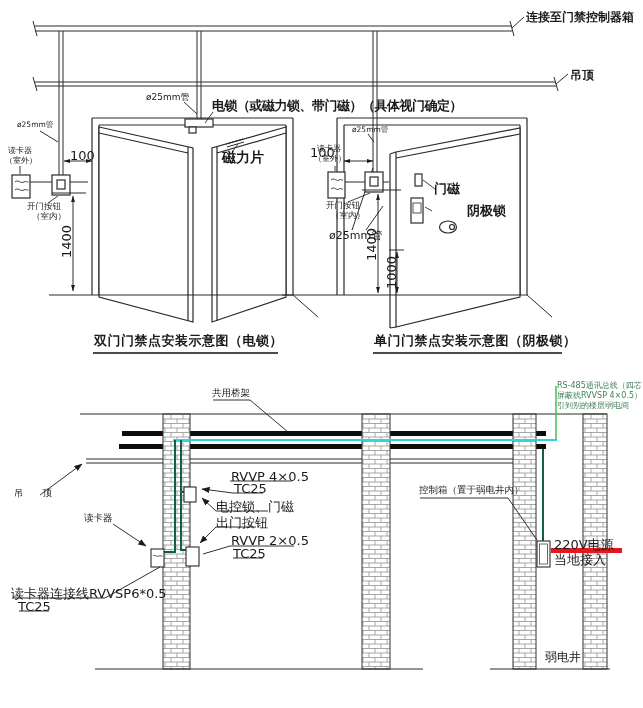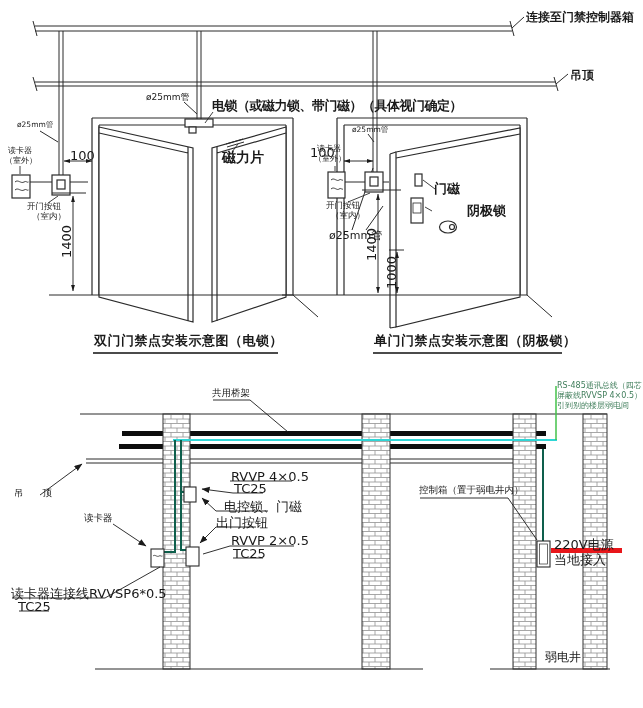--- a/index.html
+++ b/index.html
@@ -173,21 +173,21 @@
   <div class="lbl md vert" style="left:385px;top:256px;">1000</div>
 
   <div class="lbl cap" style="left:94px;top:334px;">双门门禁点安装示意图（电锁）</div>
   <div class="lbl cap" style="left:374px;top:334px;">单门门禁点安装示意图（阴极锁）</div>
 
   <div class="lbl" style="left:212px;top:388px;font-size:9.5px;">共用桥架</div>
   <div class="lbl" style="left:14px;top:488px;font-size:9.5px;letter-spacing:8px;">吊 顶</div>
   <div class="lbl" style="left:84px;top:513px;font-size:9.5px;">读卡器</div>
   <div class="lbl md" style="left:231px;top:470px;">RVVP 4×0.5</div>
   <div class="lbl md" style="left:234px;top:482px;">TC25</div>
-  <div class="lbl md" style="left:224px;top:500px;">电控锁、门磁</div>
+  <div class="lbl md" style="left:216px;top:500px;">电控锁、门磁</div>
   <div class="lbl md" style="left:216px;top:516px;">出门按钮</div>
   <div class="lbl md" style="left:231px;top:534px;">RVVP 2×0.5</div>
   <div class="lbl md" style="left:233px;top:547px;">TC25</div>
   <div class="lbl md" style="left:11px;top:587px;">读卡器连接线RVVSP6*0.5</div>
   <div class="lbl md" style="left:18px;top:600px;">TC25</div>
   <div class="lbl" style="left:419px;top:485px;font-size:9.5px;">控制箱（置于弱电井内）</div>
   <div class="lbl sm green" style="left:557px;top:381px;">RS-485通讯总线（四芯</div>
   <div class="lbl sm green" style="left:557px;top:391px;">屏蔽线RVVSP 4×0.5）</div>
   <div class="lbl sm green" style="left:557px;top:401px;">引到别的楼层弱电间</div>
   <div class="lbl md" style="left:554px;top:538px;">220V电源</div>

